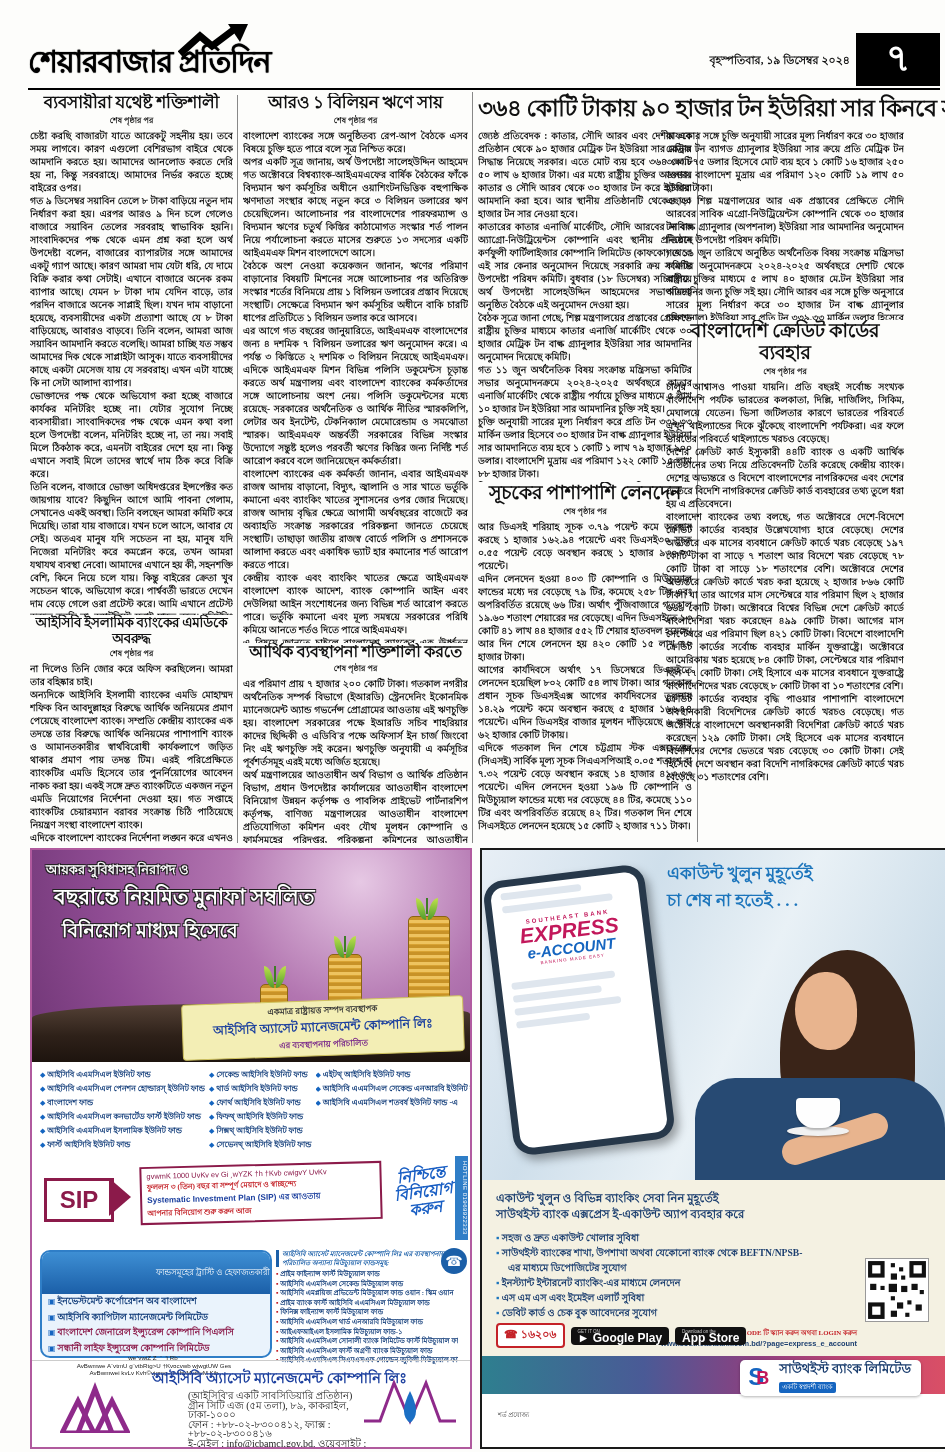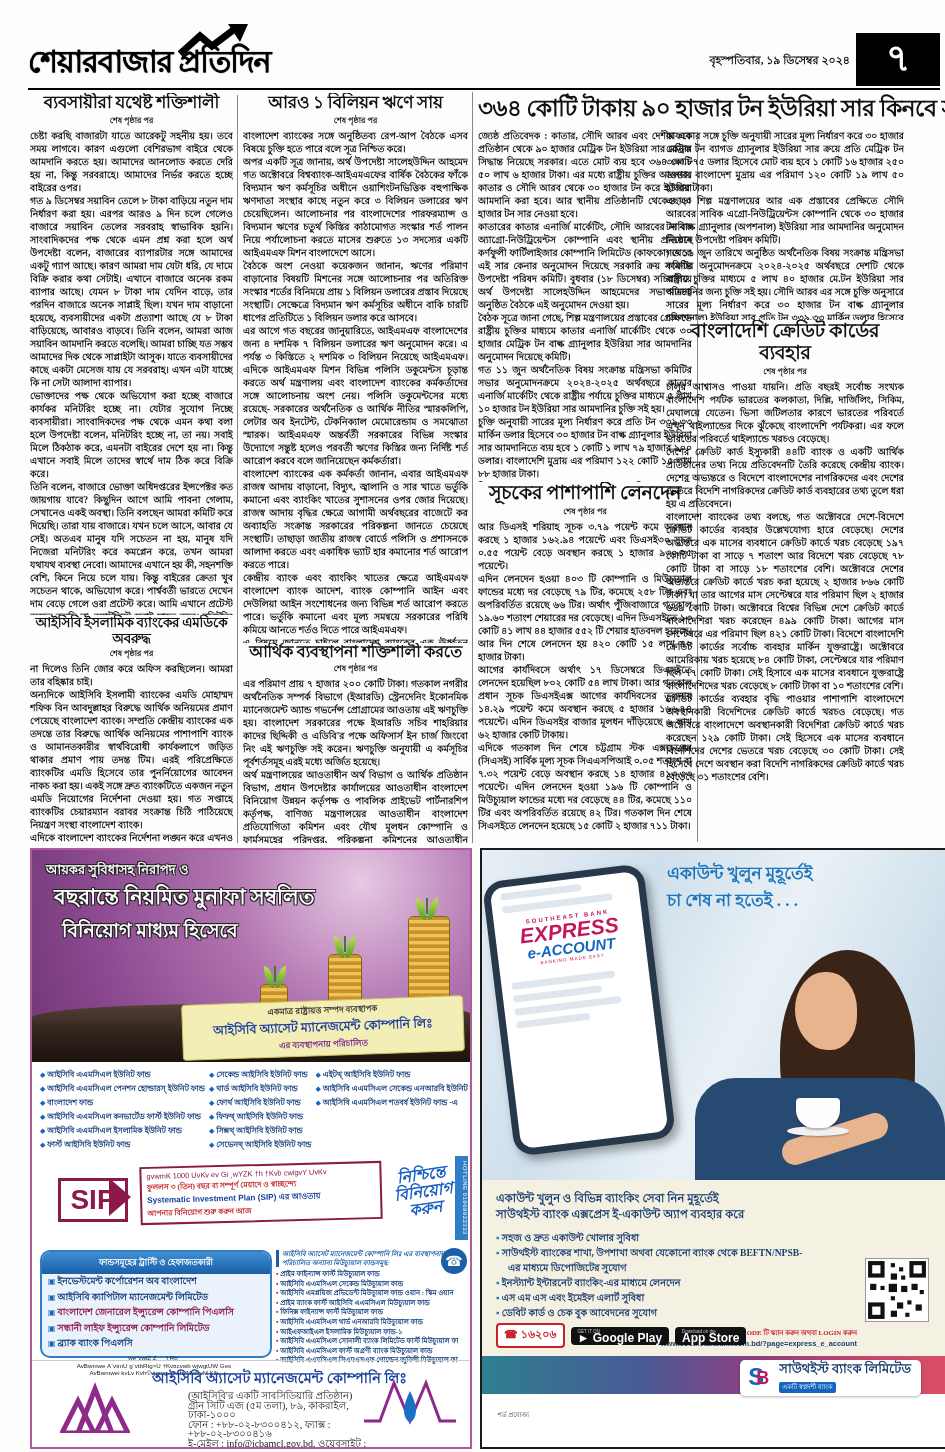--- a/index.html
+++ b/index.html
@@ -44,40 +44,40 @@
   #icb-banner{position:absolute;left:150px;bottom:6px;width:272px;background:#f3eeb5;border:1px solid #cfc25e;
       border-radius:4px;transform:rotate(-2deg);text-align:center;padding:3px 4px;}
   #icb-banner .b1{font-size:8.5px;font-weight:bold;color:#333;}
   #icb-banner .b2{font-size:12.5px;font-weight:900;color:#1b3f9e;}
   #icb-banner .b3{font-size:8.5px;font-weight:bold;color:#7a2a8a;}
   #icb-funds{display:flex;gap:4px;padding:6px 6px 2px 8px;height:86px;}
   .fundcol{flex:1;}
   .fund-item{font-size:7.8px;font-weight:bold;color:#123d7a;line-height:13px;white-space:nowrap;overflow:hidden;}
   .fund-item::before{content:"◆ ";color:#1565c0;font-size:7px;}
   #sip-row{position:relative;height:92px;}
-  #sip-box{position:absolute;left:26px;top:22px;width:64px;height:38px;border:3px solid #8b1a4a;background:#fff;
+  #sip-box{position:absolute;left:12px;top:22px;width:64px;height:38px;border:3px solid #8b1a4a;background:#fff;
       display:flex;align-items:center;justify-content:center;font-family:"Liberation Sans",sans-serif;
-      font-size:28px;font-weight:900;color:#8b1a4a;}
+      font-size:24px;font-weight:900;color:#8b1a4a;}
   #sip-arrow{position:absolute;left:77px;top:22px;width:0;height:0;border-top:19px solid transparent;
       border-bottom:19px solid transparent;border-left:22px solid #8b1a4a;}
   #sip-text{position:absolute;left:108px;top:8px;width:228px;border:2px solid #8b1a4a;background:#fff;
       transform:rotate(-1.5deg);padding:3px 5px;}
   #sip-text .t1{font-size:7.4px;color:#8b1a4a;font-family:"Liberation Sans",sans-serif;}
   #sip-text .t2,#sip-text .t4{font-size:7.6px;font-weight:bold;color:#c42228;}
   #sip-text .t3{font-size:8.2px;font-weight:bold;color:#1b3f9e;font-family:"Liberation Sans",sans-serif;}
   #sip-script{position:absolute;left:345px;top:10px;transform:rotate(-8deg);color:#1a5fc4;
       font-weight:900;font-style:italic;font-size:16px;line-height:17px;text-align:center;}
   #hotline-stripe{position:absolute;right:2px;top:0px;width:13px;height:84px;background:#2f7ec7;
       color:#fff;font-size:6px;font-family:"Liberation Sans",sans-serif;
       writing-mode:vertical-rl;text-align:center;letter-spacing:.5px;}
   #trustee-row{position:relative;height:112px;}
   #trustee-box{position:absolute;left:8px;top:2px;width:228px;height:104px;border:2px solid #2f7ec7;
       border-radius:10px;background:#eaf3fc;overflow:hidden;}
-  #trustee-box .tb-head{background:linear-gradient(#3e8fd4,#1b5fa8);color:#fff;font-size:8.4px;font-weight:bold;
-      text-align:center;padding:6px 0;line-height:10px;}
+  #trustee-box .tb-head{background:linear-gradient(#3e8fd4,#1b5fa8);color:#fff;font-size:8.4px;font-weight:normal;
+      text-align:right;padding:16px 0;line-height:10px;}
   .trustee-item{font-size:9.2px;font-weight:900;line-height:14.5px;padding-left:6px;white-space:nowrap;overflow:hidden;}
   .trustee-item::before{content:"▣ ";color:#1565c0;font-size:8px;}
   #trustee-note{position:absolute;left:8px;top:106px;width:228px;text-align:center;font-size:6.2px;
       line-height:7.5px;color:#222;font-family:"Liberation Sans",sans-serif;}
   #otherfunds{position:absolute;left:244px;top:2px;width:182px;}
   #otherfunds .of-head{font-size:6.8px;font-style:italic;font-weight:bold;color:#1b5fa8;line-height:8.5px;
       border-left:3px solid #1b5fa8;padding-left:3px;margin-bottom:2px;}
   .of-item{font-size:6.9px;font-weight:bold;color:#123d7a;line-height:9.6px;white-space:nowrap;overflow:hidden;}
   .of-item::before{content:"▪ ";color:#c42228;}
   #phone-badge{position:absolute;right:3px;top:0px;width:26px;height:26px;border-radius:50%;

